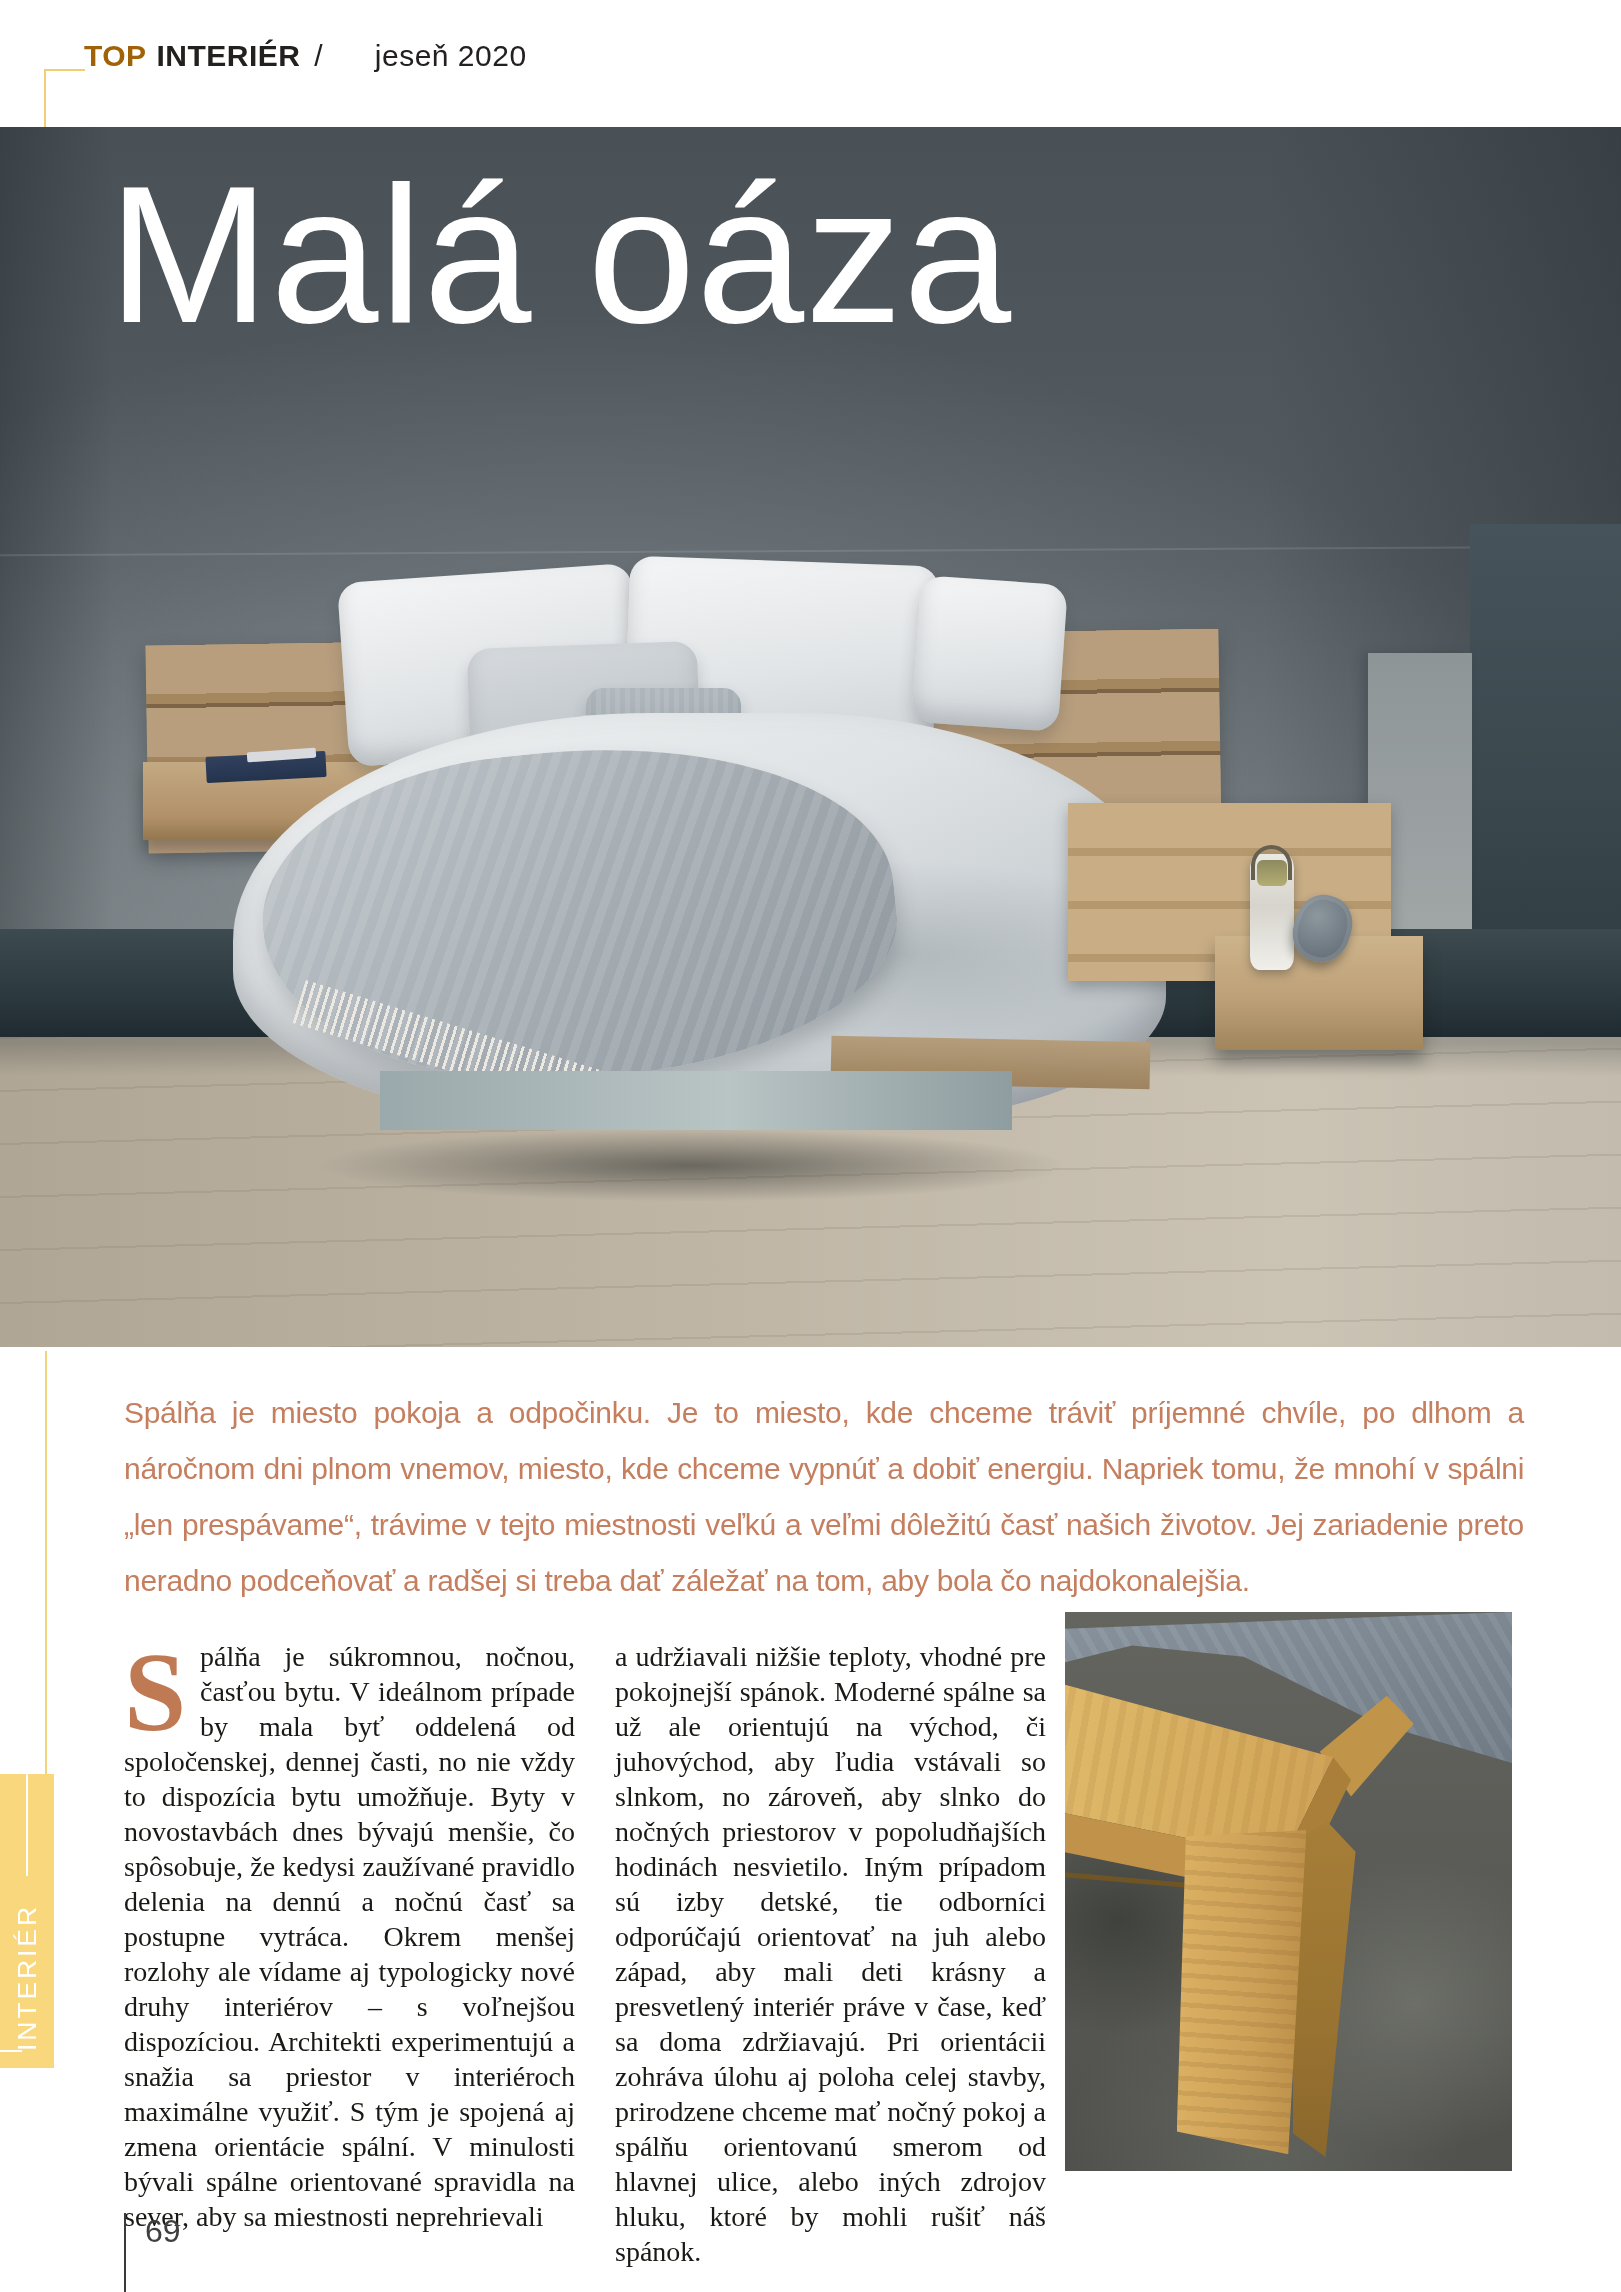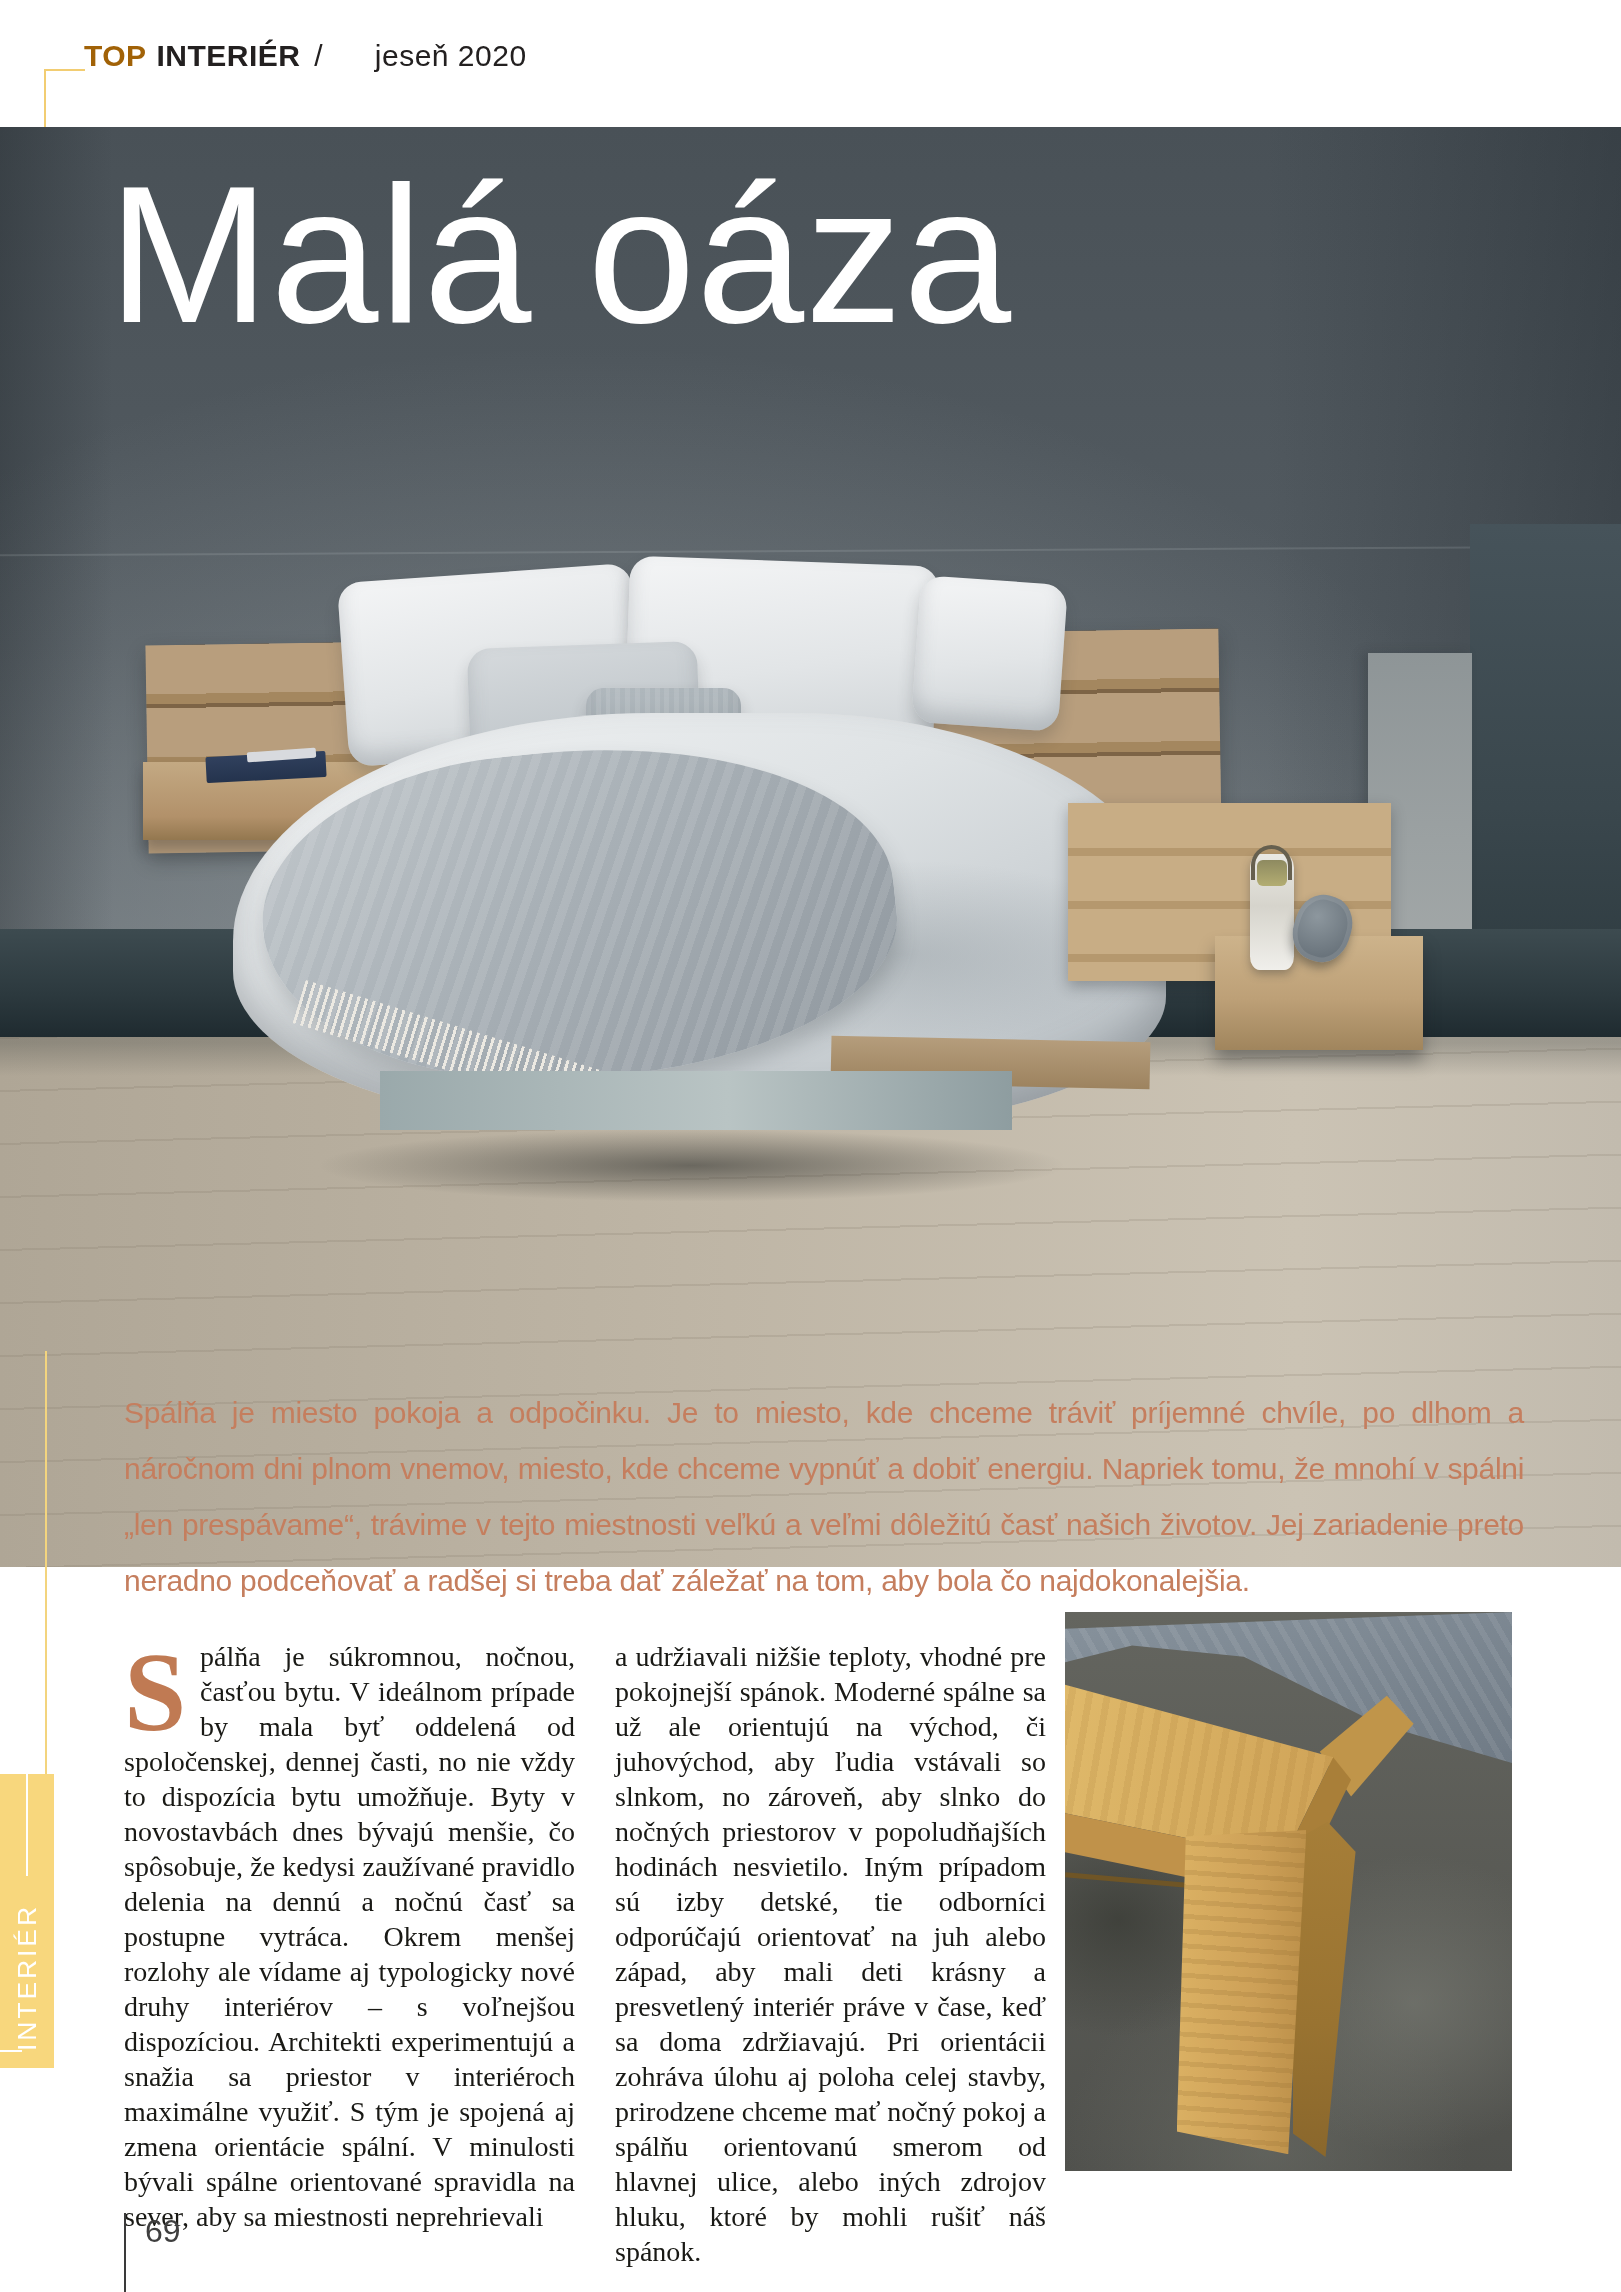--- a/index.html
+++ b/index.html
@@ -13,21 +13,21 @@
   
   .masthead { position:absolute; left:84px; top:39px; font-size:30px; letter-spacing:0.5px; white-space:nowrap; }
   .masthead .brand-top { color:#a16207; font-weight:bold; }
   .masthead .brand-rest { color:#232020; font-weight:bold; margin-left:9.8px; }
   .masthead .sep { color:#232020; font-weight:300; margin:0 7.8px 0 13.7px; }
   .masthead .issue { color:#232020; font-weight:300;margin-left:44px; }
   .corner-mark { position:absolute; left:44px; top:69px; width:41px; height:59px;
     border-left:2.9px solid #f2cd72; border-top:2.9px solid #f2cd72; }
 
   
-  .hero { position:absolute; left:0; top:127px; width:1621px; height:1440px; overflow:hidden; background:#5c646a; }
+  .hero { position:absolute; left:0; top:127px; width:1621px; height:1220px; overflow:hidden; background:#5c646a; }
   .hero .wall { position:absolute; inset:0;
     background:
       linear-gradient(90deg, rgba(20,26,30,.30) 0%, rgba(20,26,30,0) 7%),
       linear-gradient(270deg, rgba(28,36,42,.38) 0%, rgba(28,36,42,0) 22%),
       radial-gradient(95% 70% at 36% 60%, rgba(172,179,182,.50) 0%, rgba(172,179,182,0) 64%),
       linear-gradient(180deg, #495157 0%, #545c62 36%, #6d757a 68%, #868d91 100%);
   }
   .hero .wall-seam { position:absolute; left:0; right:0; top:423px; height:2px;
     background:rgba(235,240,242,.13); transform:rotate(-.3deg); }
   .hero .doorway { position:absolute; left:1470px; top:397px; width:151px; height:515px;

